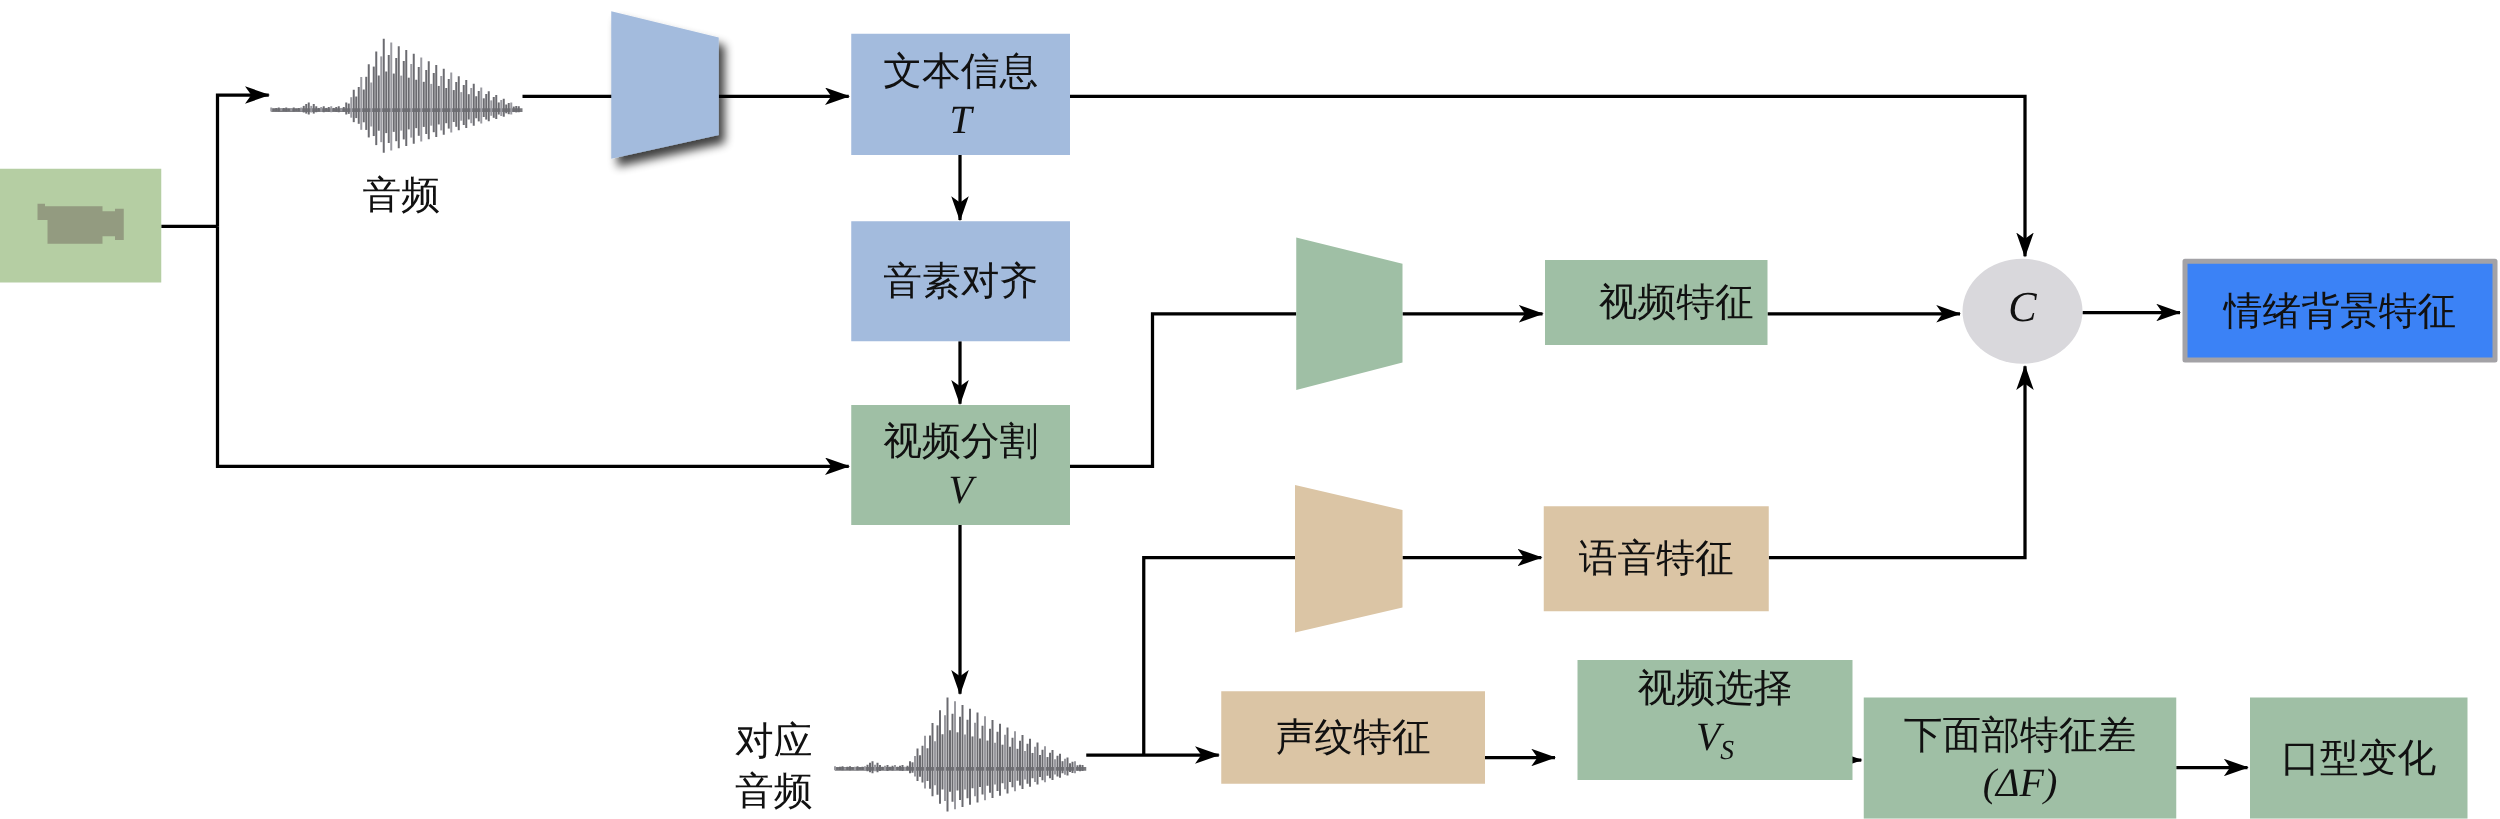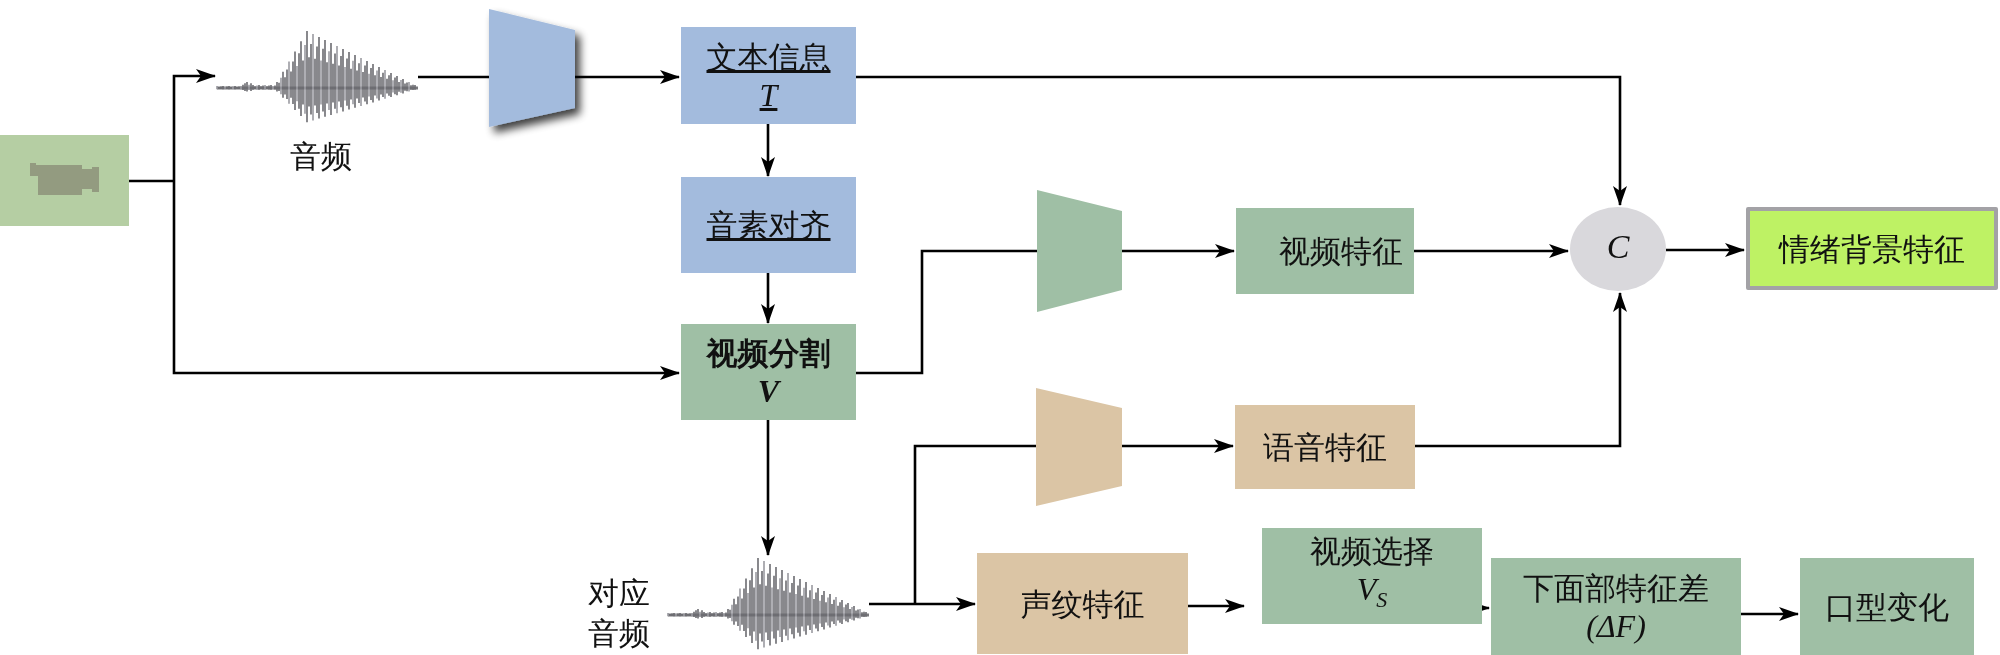--- a/index.html
+++ b/index.html
@@ -3,24 +3,24 @@
   <meta charset="utf-8">
   <style>
     html, body { margin: 0; padding: 0; background: #ffffff; }
     body { width: 2000px; height: 655px; position: relative; overflow: hidden;
            font-family: "DejaVu Serif", "Liberation Serif", serif; }
     #canvas { position: absolute; left: 0; top: 0; width: 2000px; height: 655px; }
     .node { position: absolute; display: flex; flex-direction: column;
             align-items: center; justify-content: center; color: #111;
             font-size: 31px; line-height: 38px; box-sizing: border-box; }
     .node .sym { font-family: "Liberation Serif", "DejaVu Serif", serif; font-style: italic; font-size: 32px; }
-    .blue { background: #a3bbdd; text-decoration: underline; }
+    .blue { background: #a3bbdd; }
     .green { background: #9fbfa5; }
     .tan { background: #dbc5a5; }
-    .grey { background: #bef264; border: 4px solid #a3a2a6; border-radius: 2px; }
+    .grey { background: #3b82f6; border: 4px solid #a3a2a6; border-radius: 2px; }
     .label { position: absolute; color: #111; font-size: 31px; line-height: 37px; text-align: left; }
     .camera-box { position: absolute; left: 0; top: 135px; width: 129px; height: 91px; background: #b5cea3; }
     .ellipse-label { position: absolute; font-family: "Liberation Serif", serif; font-style: italic;
                      font-size: 34px; color: #111; width: 96px; text-align: center; }
   </style>
 </head>
 <body>
 
 <svg id="canvas" width="2000" height="655" viewBox="0 0 2000 655">
   <defs>
@@ -298,40 +298,40 @@
 
 <div class="node blue" style="left:681px; top:27px; width:175px; height:97px;">
   <span>文本信息</span>
   <span class="sym">T</span>
 </div>
 
 <div class="node blue" style="left:681px; top:177px; width:175px; height:96px;">
   <span>音素对齐</span>
 </div>
 
-<div class="node green" style="left:681px; top:324px; width:175px; height:96px;font-weight:bold;">
+<div class="node green" style="left:681px; top:324px; width:175px; height:96px;">
   <span>视频分割</span>
   <span class="sym">V</span>
 </div>
 
-<div class="node green" style="left:1236px; top:208px; width:178px; height:86px;padding-left:32px;">
+<div class="node green" style="left:1236px; top:208px; width:178px; height:68px;padding-left:32px;">
   <span>视频特征</span>
 </div>
 
 <div class="node tan" style="left:1235px; top:405px; width:180px; height:84px;">
   <span>语音特征</span>
 </div>
 
 <div class="ellipse-label" style="left:1570px; top:228px;">C</div>
 
 <div class="node grey" style="left:1746px; top:207px; width:252px; height:83px;">
   <span>情绪背景特征</span>
 </div>
 
-<div class="node tan" style="left:977px; top:553px; width:211px; height:101px;">
+<div class="node tan" style="left:977px; top:553px; width:211px; height:74px;">
   <span>声纹特征</span>
 </div>
 
 <div class="node green" style="left:1246px; top:528px; width:220px; height:96px;margin-left:16px;">
   <span>视频选择</span>
   <span class="sym"><span>V</span><sub style="font-size:22px;">S</sub></span>
 </div>
 
 <div class="node green" style="left:1491px; top:558px; width:250px; height:97px;">
   <span>下面部特征差</span>

